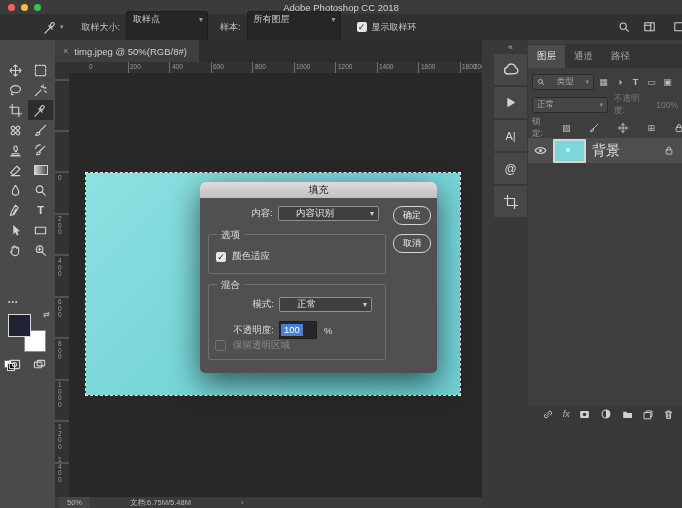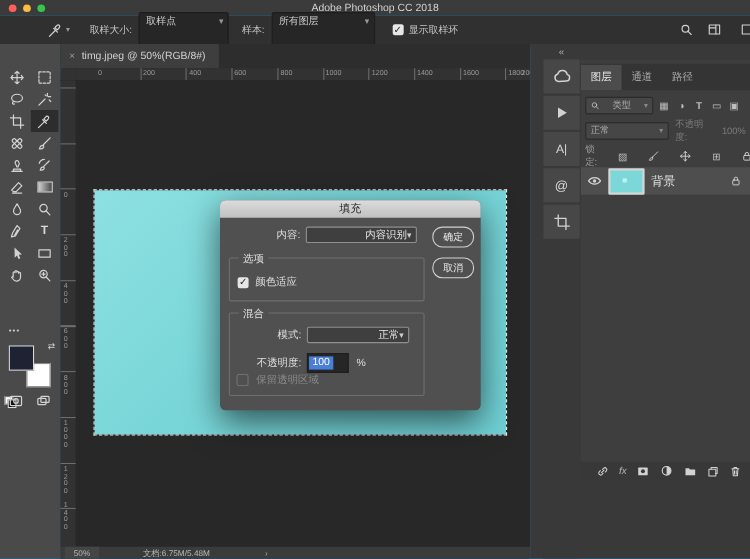--- a/index.html
+++ b/index.html
@@ -1,18 +1,18 @@
 <!DOCTYPE html>
 <html><head>
 <meta charset="utf-8">
 <style>
   html,body{margin:0;padding:0;background:#222;}
   .app{position:relative;width:682px;height:508px;overflow:hidden;
        font-family:"Liberation Sans","DejaVu Sans",sans-serif;
-       background:#0ea5e9;color:#c9c9c9;font-size:10px;-webkit-font-smoothing:antialiased;}
+       background:#14532d;color:#c9c9c9;font-size:10px;-webkit-font-smoothing:antialiased;}
   svg{stroke:#d2d2d2;fill:none;stroke-width:1.2;stroke-linecap:round;stroke-linejoin:round;display:block}
   .f{fill:#d2d2d2;stroke:none}
   
   .titlebar{position:absolute;left:0;top:0;width:682px;height:14px;background:#3b3b3b;
             display:flex;align-items:center;justify-content:center;font-size:9.5px;color:#d2d2d2;}
   .lights{position:absolute;left:8px;top:4px;display:flex;gap:6px;}
   .light{width:7px;height:7px;border-radius:50%;}
   
   .optionsbar{position:absolute;left:0;top:14px;width:682px;height:26px;background:#303030;
               border-bottom:1px solid #232323;display:flex;align-items:center;font-size:9px;color:#c6c6c6;}
@@ -60,45 +60,45 @@
              display:flex;align-items:center;font-size:7.5px;color:#b9b9b9;}
   .zoombox{background:#454545;height:11px;display:flex;align-items:center;padding:0 8px;margin-left:4px;}
   .docinfo{margin-left:40px;}
   .statchev{margin-left:50px;color:#a9a9a9;}
   
   .dock{position:absolute;left:482px;top:40px;width:200px;height:468px;background:#393939;}
   .strip{position:absolute;left:12px;top:0;width:33px;height:468px;background:#393939;}
   .collapse{height:14px;display:flex;align-items:center;justify-content:center;color:#b5b5b5;font-size:9px;}
   .sbox{width:33px;height:31px;margin-bottom:2px;background:#474747;display:flex;align-items:center;justify-content:center;color:#d2d2d2;}
   .sbox .tletter{font-size:11px;color:#d8d8d8;}
-  .panel{position:absolute;left:46px;top:14px;width:154px;height:382px;background:#3e3e3e;}
+  .panel{position:absolute;left:46px;top:0;width:154px;height:382px;background:#3e3e3e;}
   .ptabs{position:absolute;left:0;top:4px;width:154px;height:24px;background:#343434;display:flex;align-items:flex-end;font-size:9.5px;}
   .ptab{padding:5px 9px 5px 9px;color:#a9a9a9;}
   .ptab.active{background:#4c4c4c;color:#e8e8e8;}
   .prow{position:absolute;left:0;width:154px;display:flex;align-items:center;font-size:8.5px;color:#9a9a9a;}
   .pdd{height:14px;background:#464646;border:1px solid #2b2b2b;border-radius:2px;display:inline-flex;
        align-items:center;gap:4px;padding:0 4px;color:#a9a9a9;}
   .dimtxt{color:#7a7a7a;}
   .micon{display:inline-flex;width:13px;justify-content:center;color:#bdbdbd;font-size:9px;}
   .layerrow{position:absolute;left:0;top:98px;width:154px;height:25px;background:#4e4e4e;
-            display:flex;align-items:center;gap:6px;font-size:11px;color:#dcdcdc;}
+            display:flex;align-items:center;gap:6px;font-size:14px;color:#dcdcdc;}
   .thumb{width:29px;height:20px;background:#7cd7d9;border:2px solid #d6d6d6;border-radius:1px;position:relative;}
   .thumb i{position:absolute;left:11px;top:7px;width:4px;height:4px;background:#bff0f0;border-radius:1px;}
   .pbottom{position:absolute;left:0;bottom:0;width:154px;height:16px;background:#383838;
            display:flex;align-items:center;justify-content:space-between;padding:0 8px 0 14px;box-sizing:border-box;}
   .pbottom .fx{color:#b5b5b5;font-size:9px;font-style:italic;}
   
   .dialog{position:absolute;left:200px;top:182px;width:237px;height:191px;background:#505050;
           border-radius:5px;box-shadow:0 10px 30px rgba(0,0,0,.6);z-index:10;font-size:9.5px;color:#dedede;}
   .dtitle{height:16px;background:linear-gradient(#dcdcdc,#c0c0c0);border-radius:5px 5px 0 0;
           display:flex;align-items:center;justify-content:center;color:#222;font-size:10px;}
   .drow{position:absolute;display:flex;align-items:center;}
   .dlabel{width:78px;text-align:right;padding-right:5px;box-sizing:border-box;}
   .ddd{width:101px;height:15px;background:#3f3f3f;border:1px solid #8f8f8f;border-radius:2px;
-       display:flex;align-items:center;justify-content:flex-end;padding:0 4px 0 6px;box-sizing:border-box;color:#e6e6e6;}
+       display:flex;align-items:center;justify-content:space-between;padding:0 4px 0 17px;box-sizing:border-box;color:#e6e6e6;}
   .ddd .car{color:#cfcfcf;font-size:8px;}
   .pillbtn{position:absolute;left:193px;width:36px;height:17px;border:1.5px solid #d2d2d2;border-radius:9px;
            display:flex;align-items:center;justify-content:center;color:#ececec;font-size:9px;background:transparent;}
   .group{position:absolute;left:8px;width:176px;border:1px solid #6e6e6e;border-radius:2px;}
   .glabel{position:absolute;top:-6px;left:8px;background:#505050;padding:0 4px;color:#e0e0e0;}
   .opinput{width:34px;height:14px;background:#262626;border:1px solid #1e1e1e;display:flex;align-items:center;padding:1px;}
   .opinput b{background:#4a7fd6;color:#fff;font-weight:normal;padding:0 3px;line-height:12px;}
   .dim2{color:#8a8a8a;}
   .cbdis{width:9px;height:9px;border:1px solid #707070;border-radius:2px;}
   

